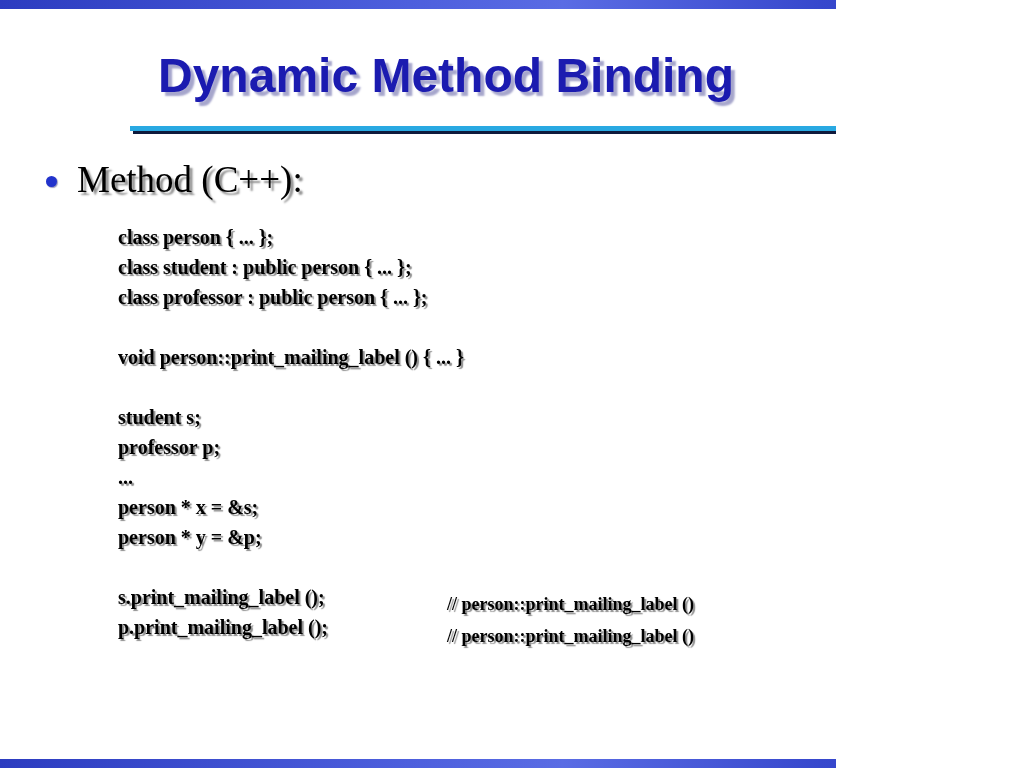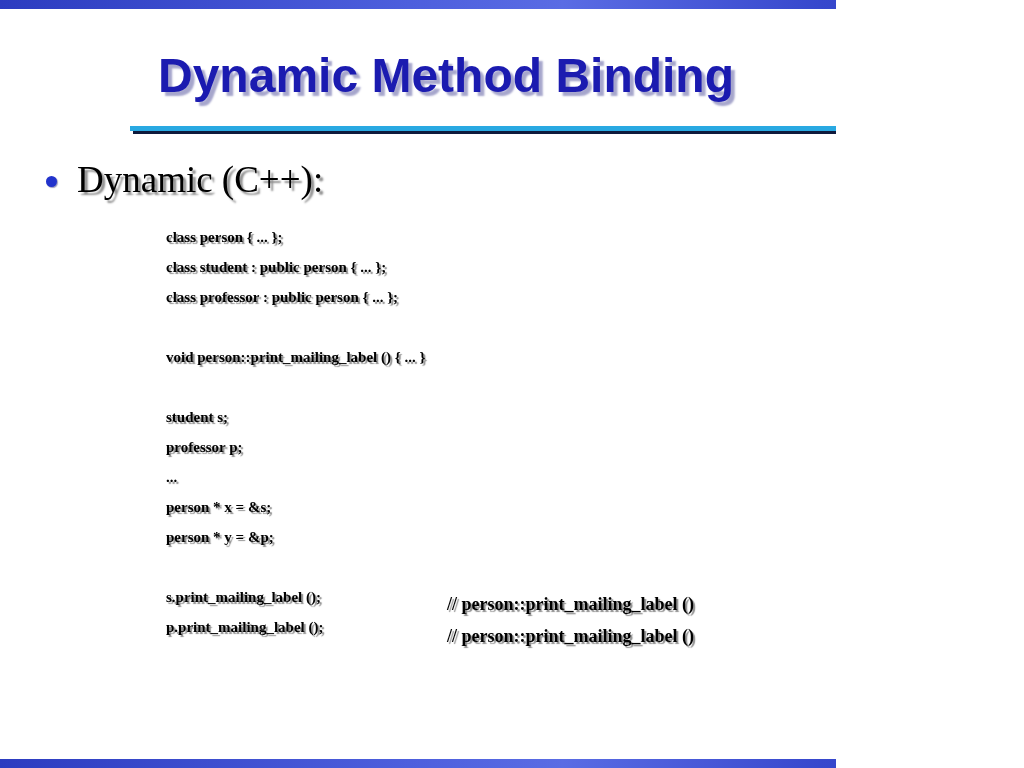--- a/index.html
+++ b/index.html
@@ -64,27 +64,26 @@
     font-size: 37px;
     line-height: 1.1;
     color: #000000;
     text-shadow: 3px 3px 2px #909090;
     white-space: nowrap;
   }
   .code-block {
     position: absolute;
     left: 118px;
     top: 222px;
-    font-size: 15px;
+    font-size: 20px;
     font-weight: bold;
     line-height: 30px;
     color: #000000;
     text-shadow: 2px 2px 1px #8f8f8f;
     white-space: pre;
-    margin-left: 48px;
   }
   .comment-block {
     position: absolute;
     left: 447px;
     top: 588px;
     font-size: 18px;
     font-weight: bold;
     line-height: 32px;
     color: #000000;
     text-shadow: 2px 2px 1px #8f8f8f;
@@ -107,21 +106,21 @@
 <div class="slide">
 
   <div class="accent-bar top"></div>
 
   <h1 class="title">Dynamic Method Binding</h1>
 
   <div class="title-rule"></div>
 
   <span class="bullet-dot"></span>
 
-  <div class="bullet-text">Dynamic (C++):</div>
+  <div class="bullet-text">Method (C++):</div>
 
   <div class="code-block"><div>class person { ... };</div><div>class student : public person { ... };</div><div>class professor : public person { ... };</div><div>&nbsp;</div><div>void person::print_mailing_label () { ... }</div><div>&nbsp;</div><div>student s;</div><div>professor p;</div><div>...</div><div>person * x = &amp;s;</div><div>person * y = &amp;p;</div><div>&nbsp;</div><div>s.print_mailing_label ();</div><div>p.print_mailing_label ();</div></div>
 
   <div class="comment-block"><div>// person::print_mailing_label ()</div><div>// person::print_mailing_label ()</div></div>
 
   <div class="page-number">6</div>
 
   <div class="accent-bar bottom"></div>
 
 </div>

